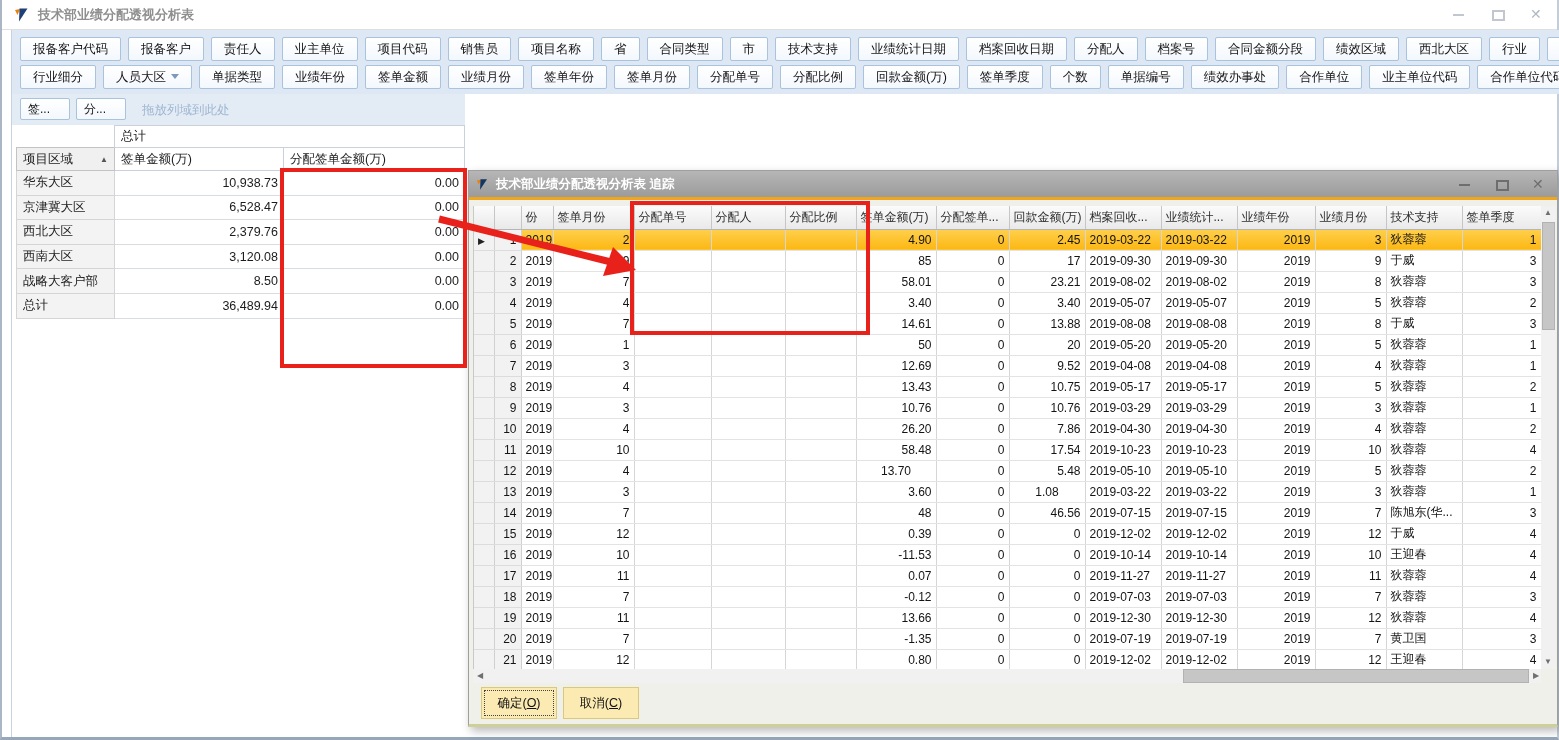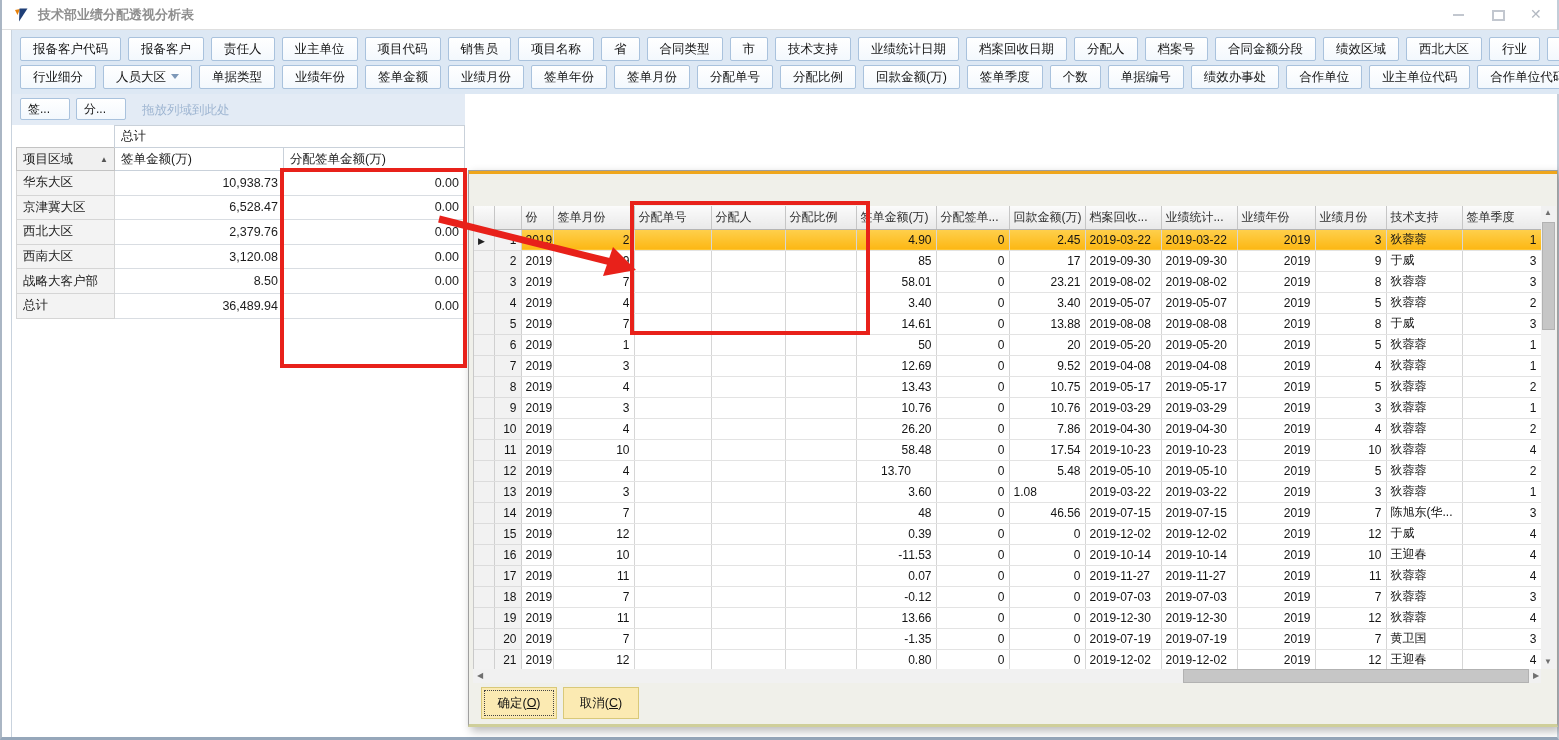--- a/index.html
+++ b/index.html
@@ -272,20 +272,32 @@
         </tr>
         <tr>
           <td class="p-label">总计</td>
           <td class="p-val">36,489.94</td>
           <td class="p-val">0.00</td>
         </tr>
       </tbody>
   </table>
 
   <div class="dialog dlg">
+    <div class="d-titlebar">
+      <svg class="logo" style="margin:0;width:13px;height:13px;" viewBox="0 0 16 16">
+        <path d="M1 3 L6 2 L3.5 8 Z" fill="#e8820c"></path>
+        <path d="M5.5 1.5 L13.5 1.5 L5 14.5 Z" fill="#16365f"></path>
+      </svg>
+      <span class="d-title">技术部业绩分配透视分析表 追踪</span>
+      <span class="d-ctls">
+        <span class="g-min"></span>
+        <span class="g-max"></span>
+        <span class="g-close"></span>
+      </span>
+    </div>
     <div class="d-accent"></div>
 
     <div class="d-grid">
       <table class="d-table" id="dTable">
         <colgroup id="dCols">
             <col style="width: 20px;">
             <col style="width: 27px;">
             <col style="width: 32px;">
             <col style="width: 81px;">
             <col style="width: 77px;">
@@ -541,21 +553,21 @@
             <tr>
               <td class="ind"></td>
               <td class="rn" style="text-align: right;">13</td>
               <td class="data" style="text-align: right;">2019</td>
               <td class="data" style="text-align: right;">3</td>
               <td class="data" style="text-align: left;"></td>
               <td class="data" style="text-align: left;"></td>
               <td class="data" style="text-align: left;"></td>
               <td class="data" style="text-align: right;">3.60</td>
               <td class="data" style="text-align: right;">0</td>
-              <td class="data" style="text-align: left; margin-left: 47px;">1.08</td>
+              <td class="data" style="text-align: center; margin-left: 47px;">1.08</td>
               <td class="data" style="text-align: left;">2019-03-22</td>
               <td class="data" style="text-align: left;">2019-03-22</td>
               <td class="data" style="text-align: right;">2019</td>
               <td class="data" style="text-align: right;">3</td>
               <td class="data" style="text-align: left;">狄蓉蓉</td>
               <td class="data" style="text-align: right;">1</td>
             </tr>
             <tr>
               <td class="ind"></td>
               <td class="rn" style="text-align: right;">14</td>

